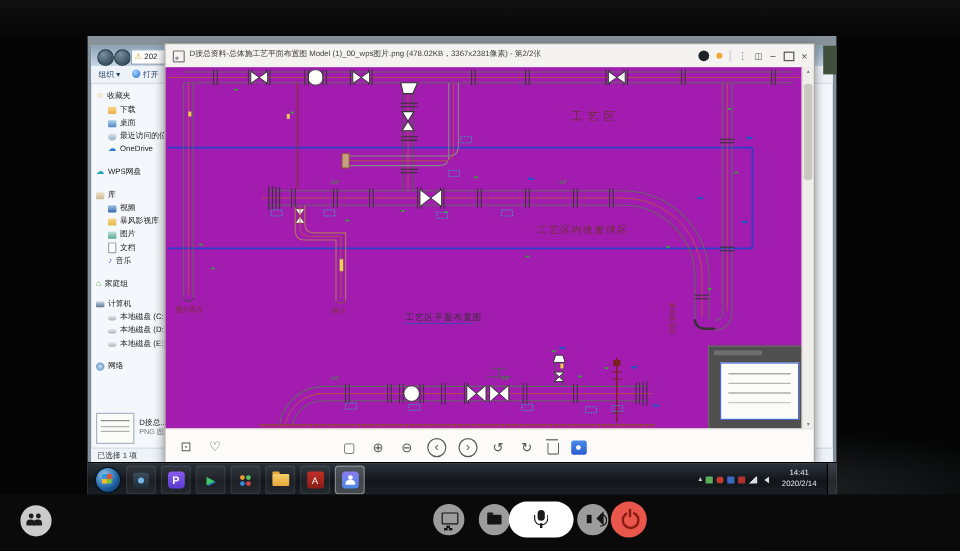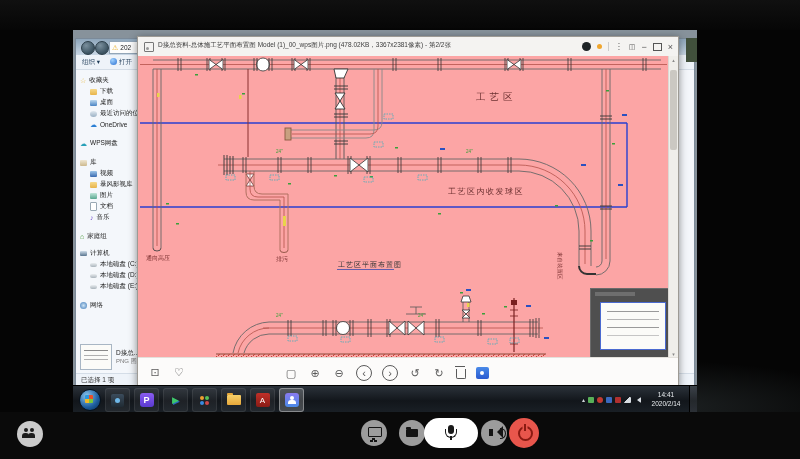--- a/index.html
+++ b/index.html
@@ -57,21 +57,21 @@
   .v-title{position:absolute;left:0;top:0;right:0;height:19px;background:#f4f3f1;border-bottom:1px solid #dcd9d4;}
   .v-app-ic{position:absolute;left:6px;top:5px;width:8px;height:8px;border:1px solid #777;border-radius:1px;}
   .v-app-ic:before{content:"";position:absolute;left:1px;bottom:1px;width:3px;height:3px;background:#999;border-radius:50%;}
   .v-title-text{position:absolute;left:20px;top:4px;max-width:400px;font-size:6.5px;color:#3c3c3c;
                 white-space:nowrap;overflow:hidden;text-overflow:ellipsis;}
   .v-tbtns{position:absolute;right:5px;top:0;height:19px;display:flex;align-items:center;gap:6px;color:#555;font-size:8px;}
   .dot-dark{width:9px;height:9px;border-radius:50%;background:#1e2326;}
   .dot-orange{width:5px;height:5px;border-radius:50%;background:#f0a62e;}
   .v-sep{width:1px;height:9px;background:#ccc;}
   .v-maxbox{width:7px;height:6px;border:1px solid #555;}
-  .v-canvas{position:absolute;left:0;top:19px;right:9px;bottom:28px;background:#fca5a5;overflow:hidden;text-align:right;}
+  .v-canvas{position:absolute;left:0;top:19px;right:9px;bottom:28px;background:#a21caf;overflow:hidden;text-align:right;}
   .v-scroll{position:absolute;right:0;top:19px;width:9px;bottom:28px;background:#efeeea;border-left:1px solid #dcd9d4;
             display:flex;flex-direction:column;align-items:center;font-size:5px;color:#888;}
   .v-thumb{position:absolute;left:1px;right:1px;top:14px;height:80px;background:#cbc8c2;border-radius:2px;}
   .v-scroll .sa{height:8px;line-height:8px;}
   .v-scroll .sa.dn{position:absolute;bottom:0;}
   .v-toolbar{position:absolute;left:0;right:0;bottom:0;height:28px;background:#fcfbfa;border-top:1px solid #e3e1dc;}
   .v-toolbar .ico{display:inline-flex;align-items:center;justify-content:center;color:#5a5a5a;font-size:11px;
                   width:14px;height:14px;cursor:default;}
   .vt-left{position:absolute;left:10px;top:7px;display:flex;gap:10px;}
   .vt-center{position:absolute;left:146px;top:7px;display:flex;gap:10px;align-items:center;}

